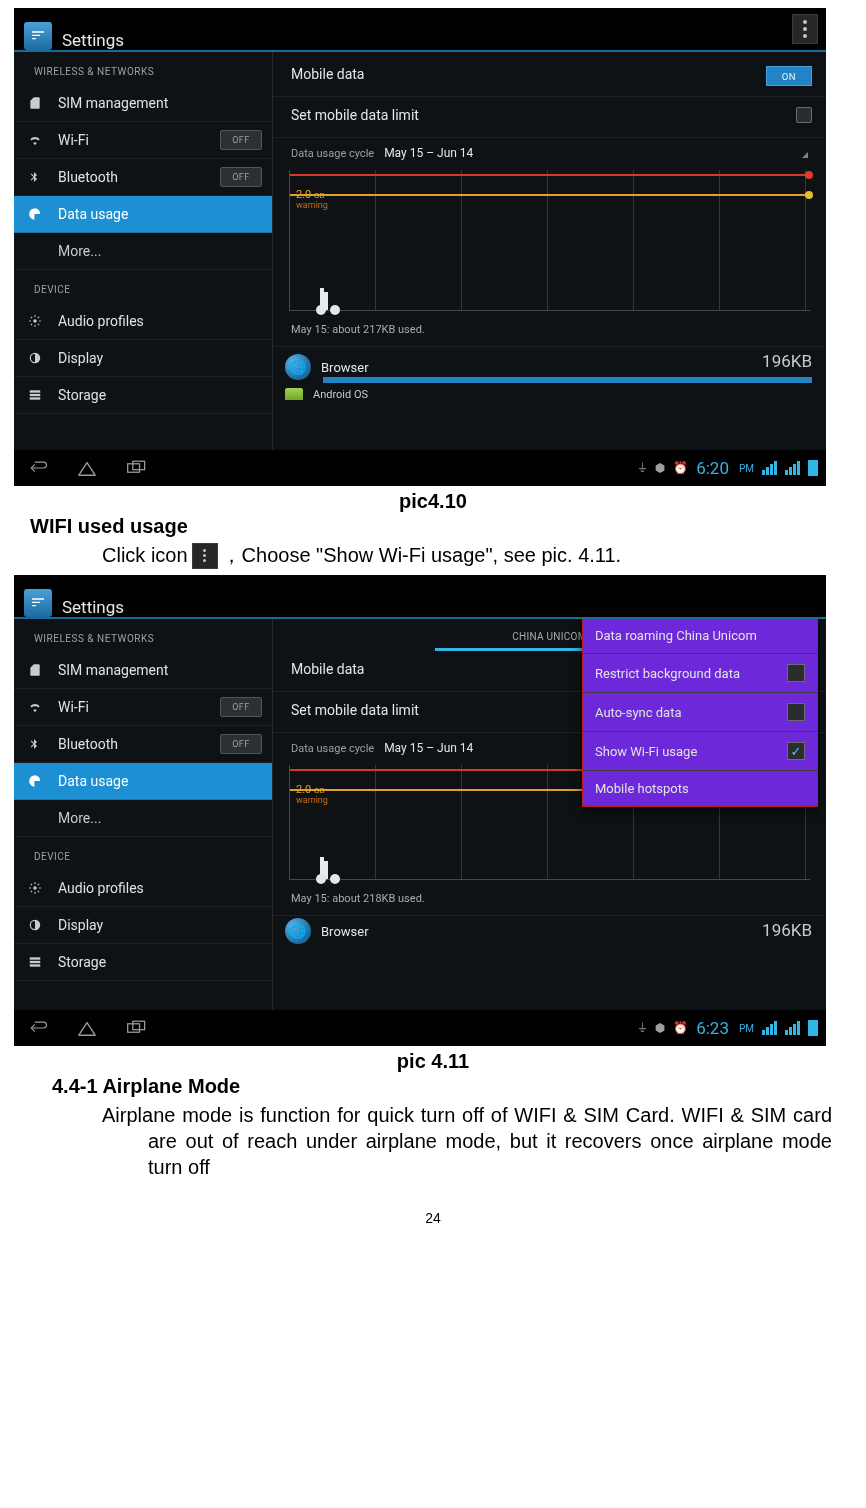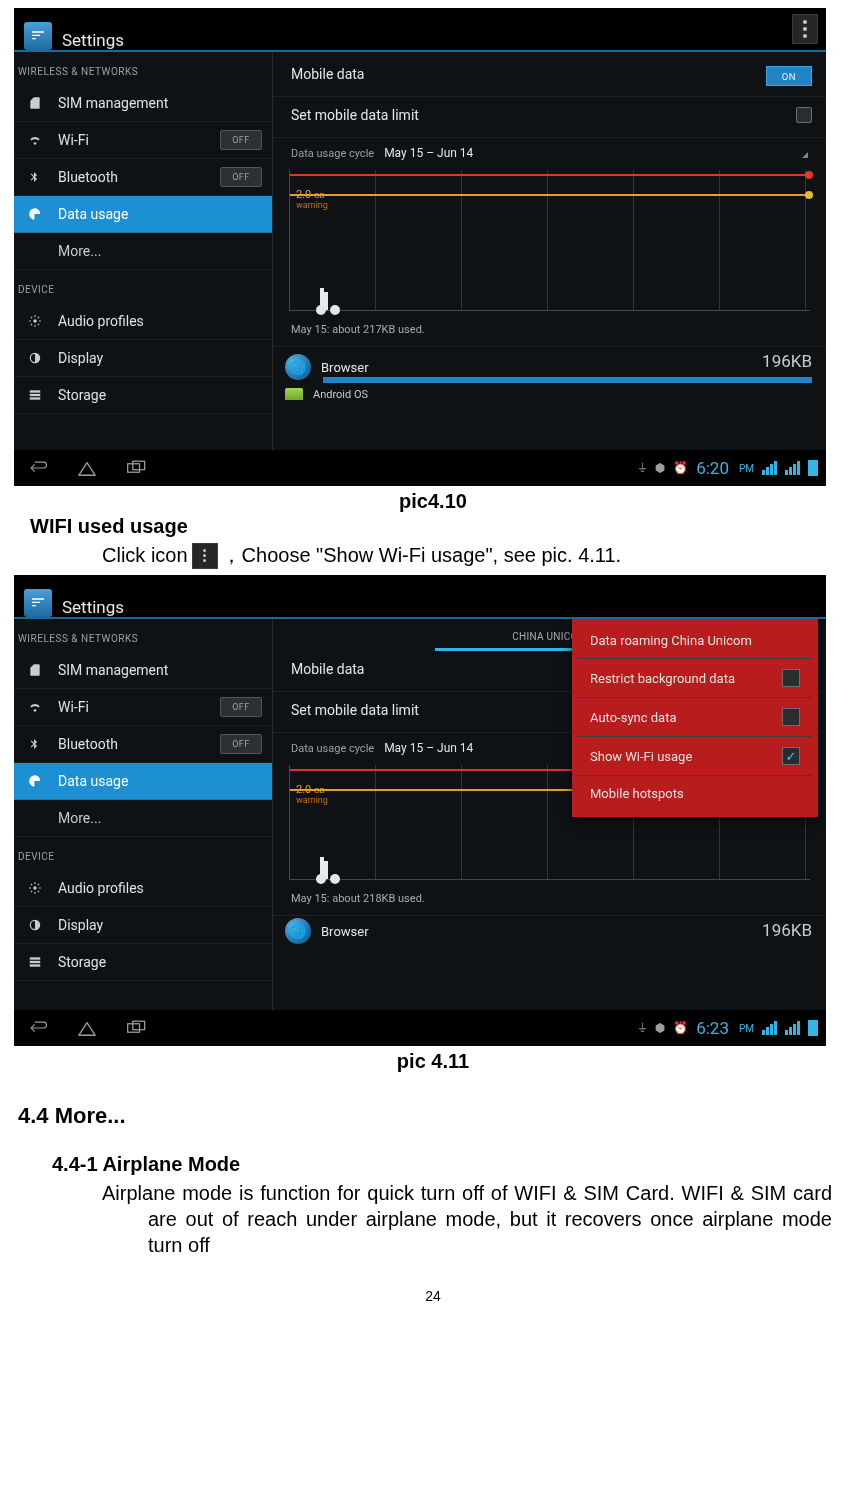--- a/index.html
+++ b/index.html
@@ -62,21 +62,21 @@
   }
   .sidebar {
     width: 258px;
     border-right: 1px solid #27292b;
     overflow: hidden;
   }
   .section-label {
     font-size: 10px;
     letter-spacing: 0.5px;
     color: #9aa0a4;
-    padding: 14px 10px 8px 4px;
+    padding: 14px 10px 8px 20px;
   }
   .item {
     display: flex;
     align-items: center;
     padding: 8px 10px 8px 14px;
     height: 20px;
     border-bottom: 1px solid rgba(60,62,64,0.35);
     color: #dfe2e5;
     font-size: 14px;
     position: relative;
@@ -334,22 +334,22 @@
   .navbar .batt {
     width: 8px; height: 14px; border: 1px solid #33b5e5;
     position: relative; background: #33b5e5;
   }
 
   
   .overflow-menu {
     position: absolute;
     right: 8px; top: -2px;
     width: 234px;
-    background: #b91c1c;
-    border: 6px solid #b91c1c;
+    background: #6d28d9;
+    border: 1px solid #b91c1c;
     box-shadow: 0 4px 10px rgba(0,0,0,0.6);
     z-index: 5;
   }
   .overflow-menu .mitem {
     display: flex;
     align-items: center;
     justify-content: space-between;
     padding: 10px 12px;
     font-size: 13px;
     color: #e0e2e4;
@@ -796,18 +796,17 @@
             <span class="s3"></span>
             <span class="s4"></span>
           </span>
         <span class="batt"></span>
       </div>
     </div>
   </div>
 
   <div class="caption">pic 4.11</div>
 
-  <div class="sec-title">4.4 More...</div>
   <div class="sub2">4.4-1 Airplane Mode</div>
   <div class="body-para">Airplane mode is function for quick turn off of WIFI &amp; SIM Card. WIFI &amp; SIM card are out of reach under airplane mode, but it recovers once airplane mode turn off</div>
 
   <div class="pageno">24</div>
 </div>
 
 </body></html>

